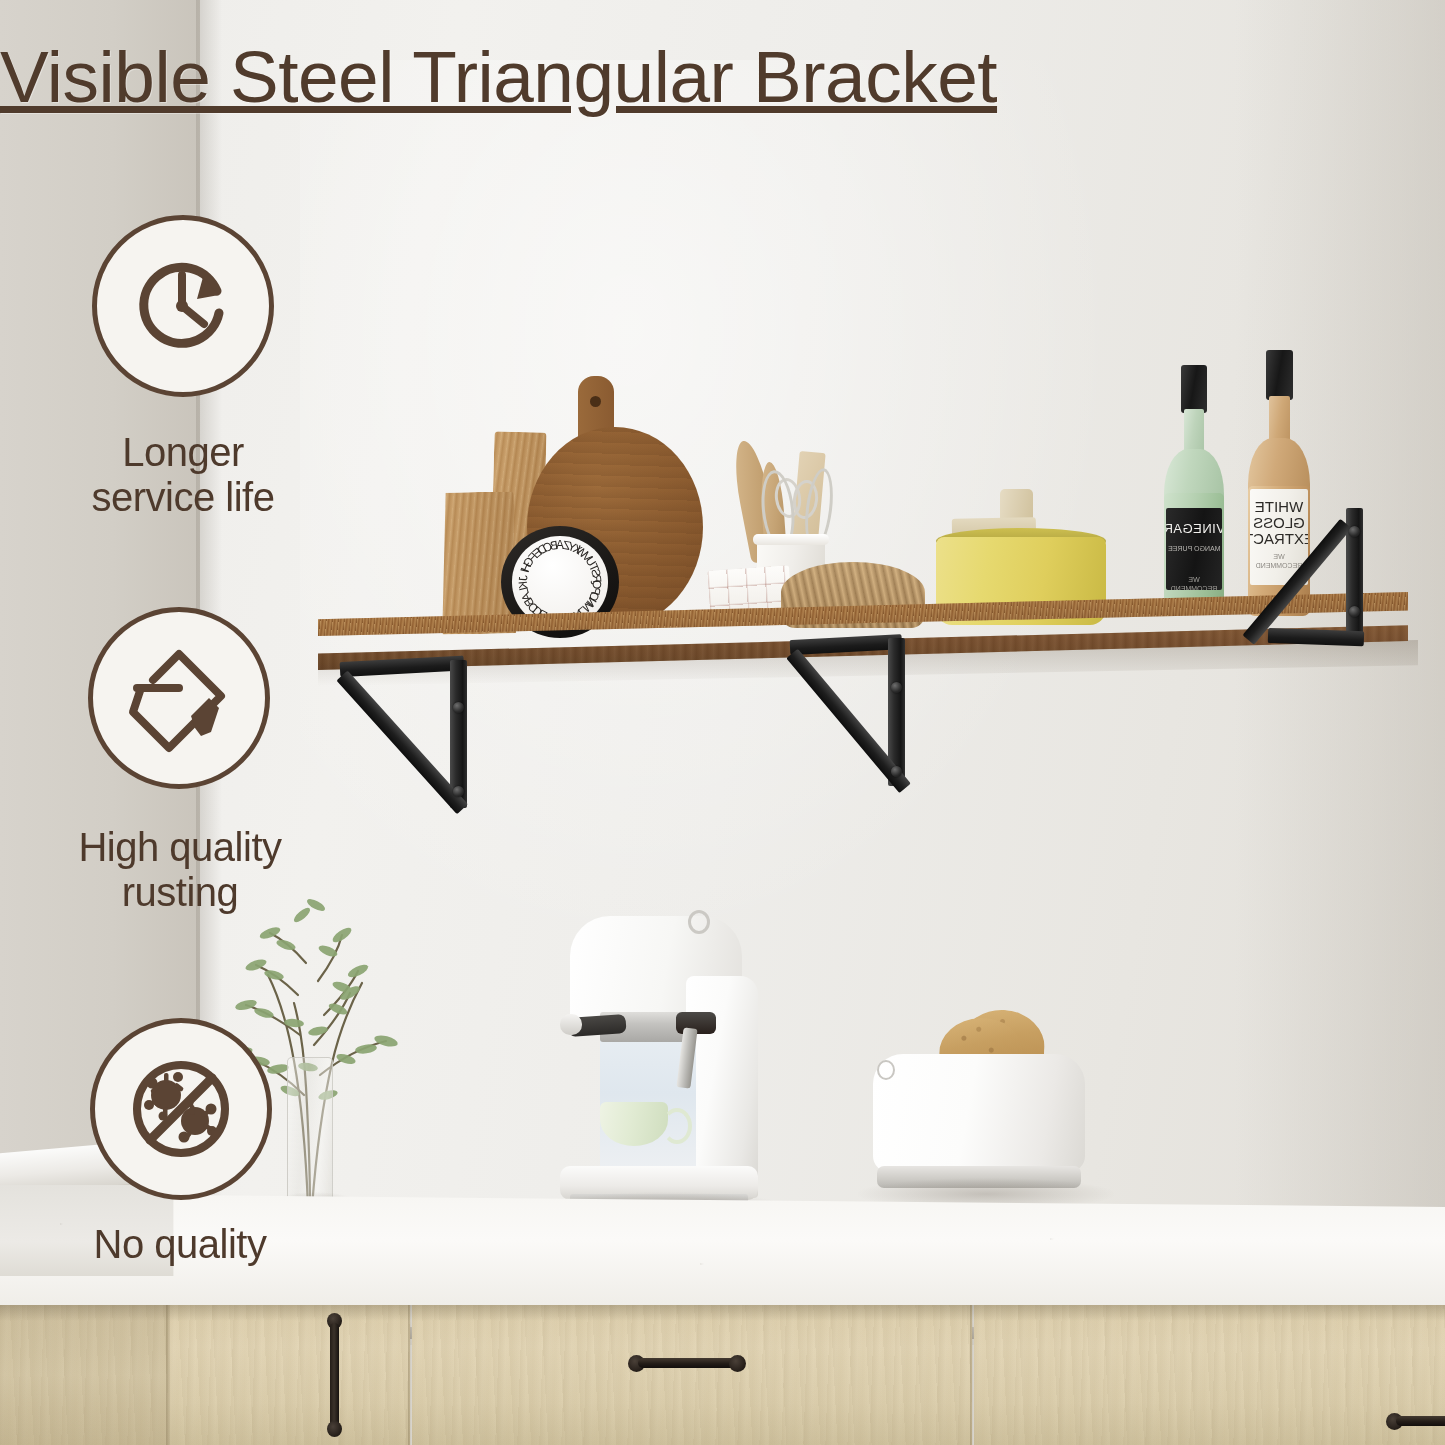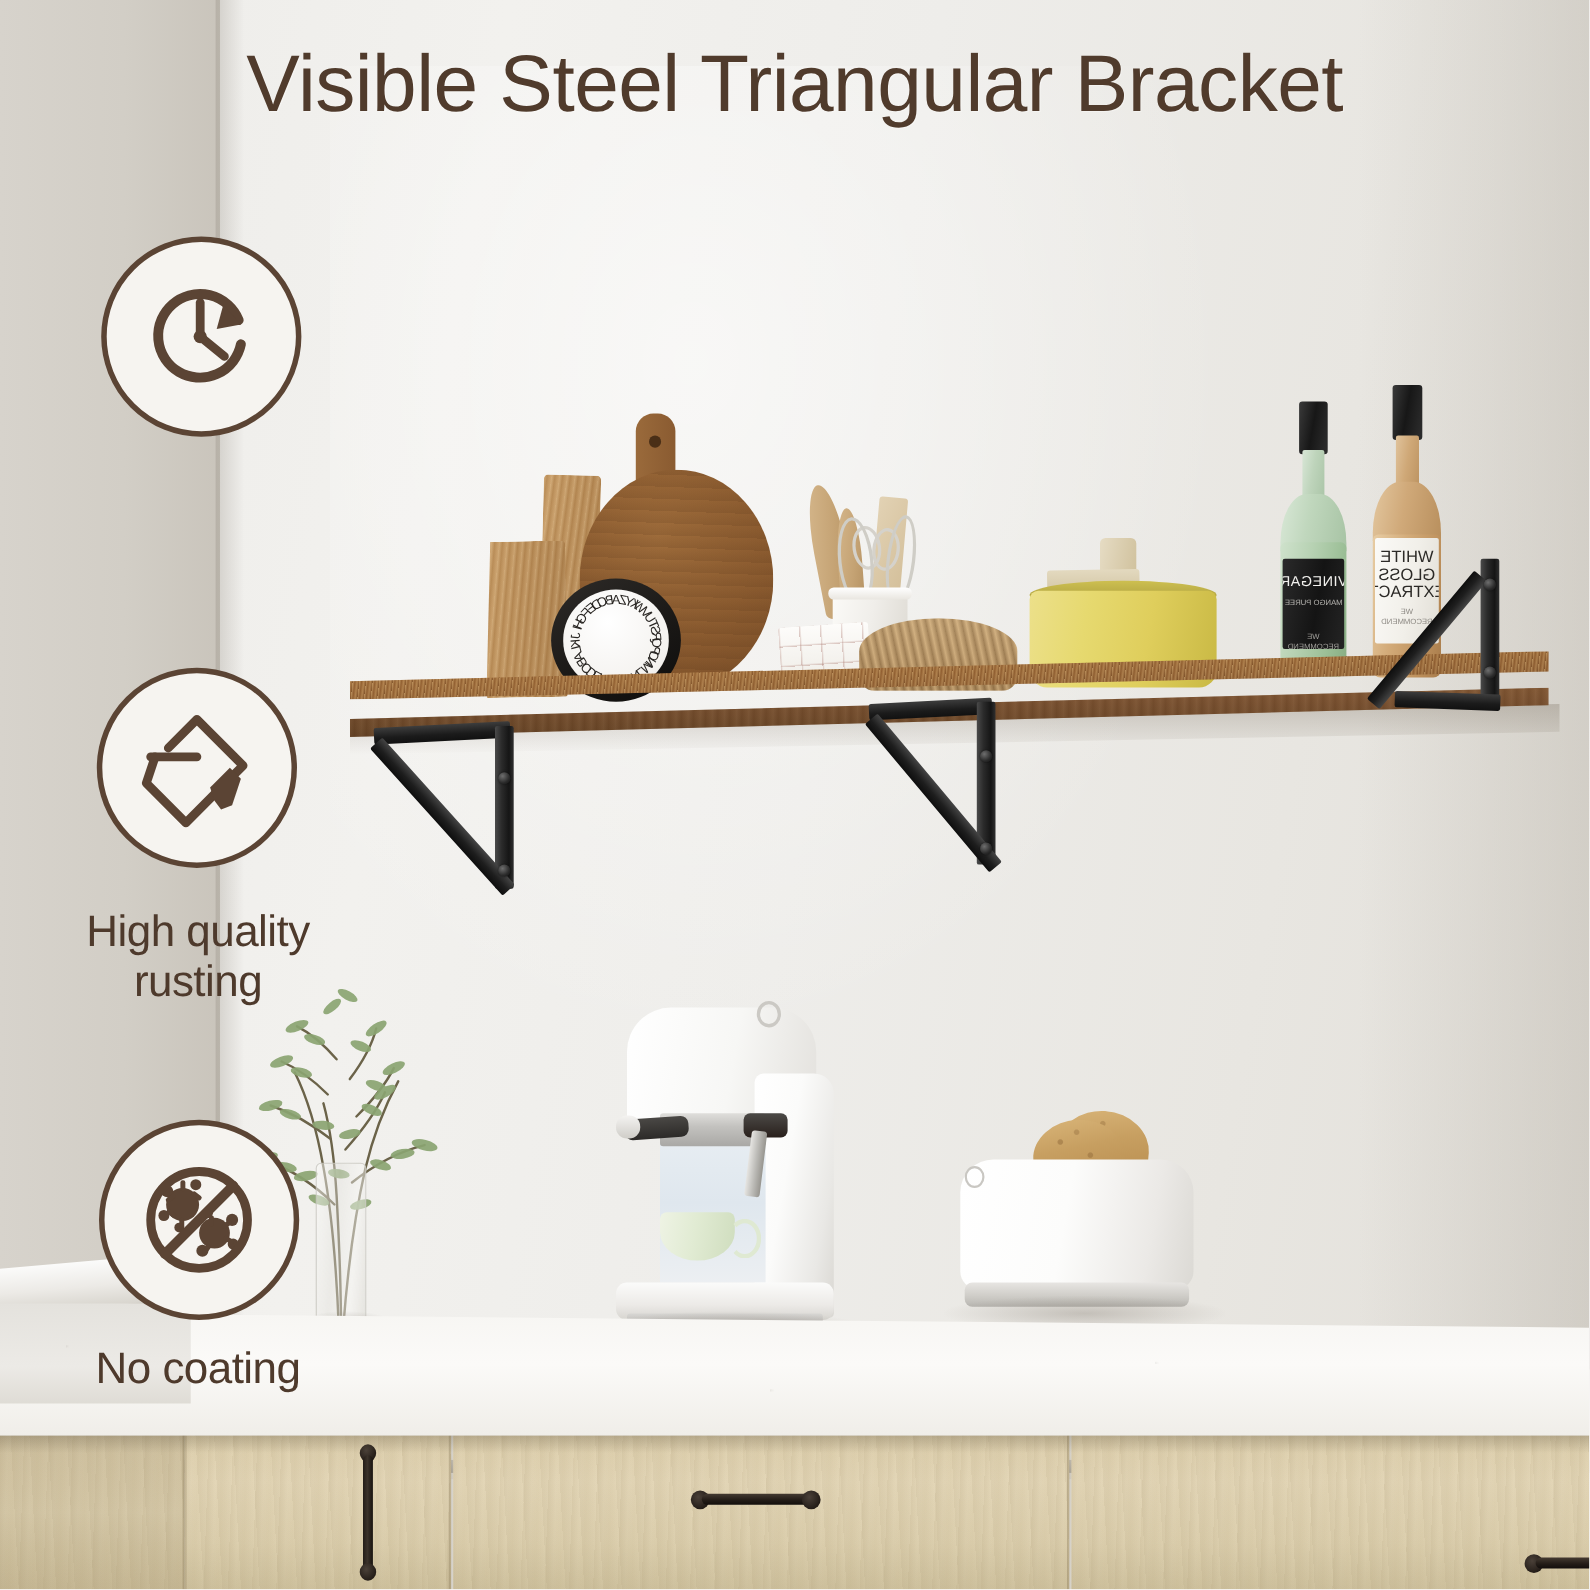--- a/index.html
+++ b/index.html
@@ -244,25 +244,25 @@
     line-height: 1.12;
     letter-spacing: -0.5px;
     white-space: pre-line;
   }
 
   
   .title {
     position: absolute;
     left: 0; top: 35px;
     width: 1445px;
-    text-align: center;
     font-size: 73px;
     color: #503b2c;
     letter-spacing: -0.5px;
     text-shadow: 1px 1px 0 rgba(255,255,255,0.35);
+    text-decoration: underline;
   }
 
   
   .obj { position: absolute; }
 
   .board-rect {
     position: absolute;
     background:
       repeating-linear-gradient(96deg, rgba(255,236,200,0.25) 0px, rgba(150,106,58,0.22) 3px, rgba(255,232,195,0.18) 7px),
       linear-gradient(100deg, #c79b64 0%, #b98c56 40%, #a87c49 100%);
@@ -776,20 +776,22 @@
 
   <div class="badge" style="left:92px; top:215px;">
     <svg width="118" height="118" viewBox="0 0 118 118">
       <path d="M93 44 A38 38 0 1 0 95 66" fill="none" stroke="#5b4434" stroke-width="9" stroke-linecap="round"></path>
       <path d="M79 30 L95 48 L73 52 Z" fill="#5b4434"></path>
       <circle cx="58" cy="59" r="6" fill="#5b4434"></circle>
       <line x1="58" y1="59" x2="58" y2="28" stroke="#5b4434" stroke-width="8" stroke-linecap="round"></line>
       <line x1="58" y1="59" x2="80" y2="77" stroke="#5b4434" stroke-width="8" stroke-linecap="round"></line>
     </svg>
   </div>
+  <div class="badge-label" style="left:33px; top:430px; width:300px;">Longer
+service life</div>
 
   <div class="badge" style="left:88px; top:607px;">
     <svg width="124" height="124" viewBox="0 0 124 124">
       <g fill="none" stroke="#5b4434" stroke-width="8" stroke-linejoin="round" stroke-linecap="round">
         <path d="M36 44 L62 18 L104 60 L78 86 L52 112 L16 76 L24 52"></path>
         <path d="M20 52 L62 52"></path>
       </g>
       <path d="M74 80 L92 62 L102 72 L94 96 L84 100 L78 92 Z" fill="#5b4434"></path>
     </svg>
   </div>
@@ -816,15 +818,15 @@
         <circle cx="70" cy="56" r="4.5"></circle>
         <rect x="82" y="64" width="10" height="4.5" rx="2" transform="rotate(-38 87 66)"></rect>
         <rect x="67" y="84" width="4.5" height="10" rx="2" transform="rotate(38 69 88)"></rect>
         <rect x="84" y="78" width="10" height="4.5" rx="2" transform="rotate(30 89 80)"></rect>
         <rect x="71" y="58" width="4.5" height="10" rx="2"></rect>
       </g>
       <circle cx="62" cy="62" r="44" fill="none" stroke="#5b4434" stroke-width="8"></circle>
       <line x1="31" y1="93" x2="93" y2="31" stroke="#5b4434" stroke-width="9" stroke-linecap="round"></line>
     </svg>
   </div>
-  <div class="badge-label" style="left:30px; top:1222px; width:300px;">No coating</div>
+  <div class="badge-label" style="left:30px; top:1222px; width:300px;">No quality</div>
 
 </div>
 
 </body></html>

